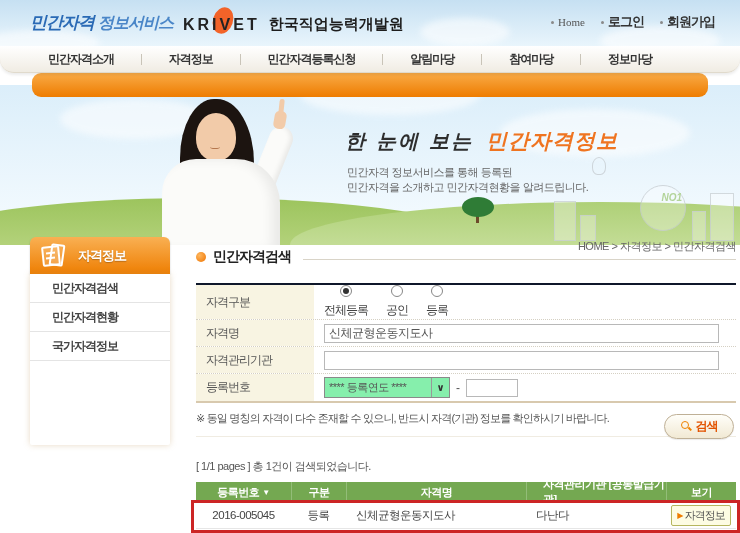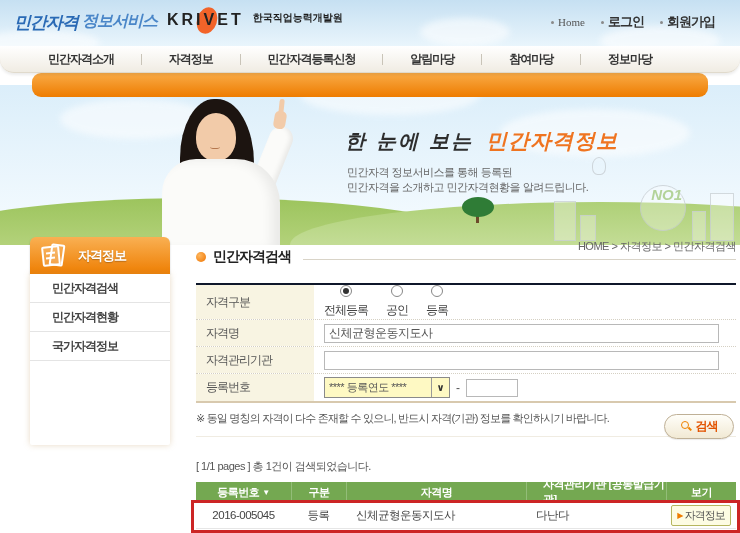--- a/index.html
+++ b/index.html
@@ -3,26 +3,26 @@
 <meta charset="utf-8">
 <style>
   * { margin:0; padding:0; box-sizing:border-box; }
   body { font-family:"Liberation Sans","DejaVu Sans",sans-serif; background:#fff; }
   .screen { position:relative; width:740px; height:533px; overflow:hidden; background:#fff; }
 
   
   .topbar { position:absolute; left:0; top:0; width:740px; height:46px;
     background:linear-gradient(#c6e0f2,#e9f5fc); overflow:hidden; }
   .cloud { position:absolute; background:#fff; opacity:.55; border-radius:50%; filter:blur(3px); }
-  .logo { position:absolute; left:14px; top:11px; display:flex; align-items:flex-start; white-space:nowrap; }
+  .logo { position:absolute; left:30px; top:11px; display:flex; align-items:flex-end; white-space:nowrap; }
   .logo-kr1 { font-size:17px; font-weight:bold; font-style:italic; color:#2a6ab5; letter-spacing:-1px; }
   .logo-kr2 { font-size:16px; font-weight:bold; font-style:italic; color:#4a86c8; letter-spacing:-1px; margin-left:4px; }
   .logo-en { font-size:16px; font-weight:bold; color:#222; letter-spacing:3px; margin-left:10px; position:relative; z-index:1; }
   .logo-dot { position:absolute; left:183px; top:-4px; width:20px; height:27px; background:#f35c1d; border-radius:50%; transform:rotate(18deg); z-index:0; opacity:.95; }
-  .logo-kr3 { font-size:10px; font-weight:bold; color:#1d1d1d; letter-spacing:0px; margin-left:9px; font-family:"DejaVu Serif",serif; }
+  .logo-kr3 { font-size:15px; font-weight:bold; color:#1d1d1d; letter-spacing:0px; margin-left:9px; font-family:"DejaVu Serif",serif; }
   .top-links { position:absolute; right:25px; top:13px; display:flex; align-items:center; gap:16px; }
   .top-link { display:flex; align-items:center; gap:4px; cursor:pointer;font-family:Liberation Serif, serif; }
   .top-link .bdot { width:3px; height:3px; background:#8a8a8a; border-radius:50%; }
   .top-link-home { font-size:11px; color:#555; }
   .top-link-kr { font-size:13px; font-weight:bold; color:#333; letter-spacing:-1px; }
 
   
   .navbar { position:absolute; left:0; top:46px; width:740px; height:27px;
     background:linear-gradient(#ffffff,#f0ece3); border-bottom:1px solid #e0dacc;
     border-radius:0 0 14px 14px; box-shadow:0 2px 3px rgba(0,0,0,.08);
@@ -51,21 +51,21 @@
   .model .hand { position:absolute; left:126px; top:14px; width:12px; height:18px; background:#f2cba9; border-radius:5px; transform:rotate(10deg); }
   .model .finger { position:absolute; left:131px; top:2px; width:5px; height:16px; background:#f2cba9; border-radius:3px; transform:rotate(6deg); }
   .hero-title { position:absolute; left:345px; top:42px; white-space:nowrap; font-family:"DejaVu Serif",serif; font-style:italic; }
   .ht-dark { font-size:20px; font-weight:bold; color:#2e2e2e; letter-spacing:2px; }
   .ht-orange { font-size:21px; font-weight:bold; color:#ef7420; letter-spacing:1px; margin-left:8px; }
   .hero-desc { position:absolute; left:347px; top:80px; font-size:11px; color:#666; line-height:15px; letter-spacing:-0.5px; }
   
   .sketch { position:absolute; right:6px; bottom:4px; width:180px; height:90px; opacity:.8; }
   .sk-box { position:absolute; border:1px solid #ccd2d6; background:rgba(255,255,255,.4); }
   .sk-globe { position:absolute; right:48px; bottom:10px; width:46px; height:46px; border:1px solid #c7cdd2; border-radius:50%; background:rgba(255,255,255,.35); }
-  .sk-no1 { position:absolute; right:52px; bottom:38px; font-size:15px; font-weight:bold; color:#a5cb82; font-style:italic; }
+  .sk-no1 { position:absolute; right:52px; bottom:38px; font-size:10px; font-weight:bold; color:#a5cb82; font-style:italic; }
   .sk-balloon { position:absolute; left:38px; top:6px; width:14px; height:18px; border:1px solid #c7cdd2; border-radius:50% 50% 40% 40%; }
 
   
   .content { position:absolute; left:0; top:245px; width:740px; height:288px; background:#fff; }
 
   
   .sidebar { position:absolute; left:30px; top:237px; width:140px; z-index:6; }
   .sb-head { height:37px; background:linear-gradient(#f9b053,#ee7e02); border-radius:6px 6px 0 0;
     display:flex; align-items:center; padding-left:12px; box-shadow:0 1px 2px rgba(0,0,0,.2); }
   .sb-icon { width:26px; height:24px; position:relative; margin-right:10px; }
@@ -93,21 +93,21 @@
   .flabel { width:118px; background:#f8f4e2; font-size:12px; color:#555; letter-spacing:-1px;
     display:flex; align-items:center; padding-left:10px; }
   .fvalue { flex:1; background:#fff; display:flex; align-items:center; padding-left:10px; gap:6px; }
   .radio-group { display:flex; align-items:center; gap:18px; }
   .radio-opt { display:flex; align-items:center; gap:5px; cursor:pointer;flex-direction:column; }
   .rdo { width:12px; height:12px; border:1px solid #888; border-radius:50%; background:#fff; position:relative; }
   .rdo.checked::after { content:""; position:absolute; left:2px; top:2px; width:6px; height:6px; border-radius:50%; background:#333; }
   .rlabel { font-size:12px; color:#444; letter-spacing:-1px; }
   .txt-input { width:395px; height:19px; border:1px solid #b8b8b8; font-size:12px; color:#555; padding:0 4px;
     font-family:"Liberation Sans",sans-serif; letter-spacing:-0.5px; }
-  .sel { width:126px; height:21px; border:1px solid #8a8a8a; background:#fef9c3; display:flex; align-items:center; cursor:pointer; }
+  .sel { width:126px; height:21px; border:1px solid #8a8a8a; background:#86efac; display:flex; align-items:center; cursor:pointer; }
   .sel-text { flex:1; font-size:11px; color:#555; padding-left:4px; letter-spacing:-0.5px; white-space:nowrap; }
   .sel-arrow { width:18px; height:100%; border-left:1px solid #999; display:flex; align-items:center; justify-content:center;
     font-size:10px; color:#333; font-weight:bold; }
   .dash { font-size:12px; color:#555; }
   .small-input { width:52px; height:18px; border:1px solid #b8b8b8; font-size:12px; padding:0 3px; }
 
   
   .notes-row { position:relative; margin-top:8px; padding-bottom:10px; border-bottom:1px solid #f0ece2; }
   .note { font-size:11px; color:#555; line-height:15px; letter-spacing:-0.8px; }
   .search-btn { position:absolute; right:2px; top:3px; width:70px; height:25px; border:1px solid #bfb096;

